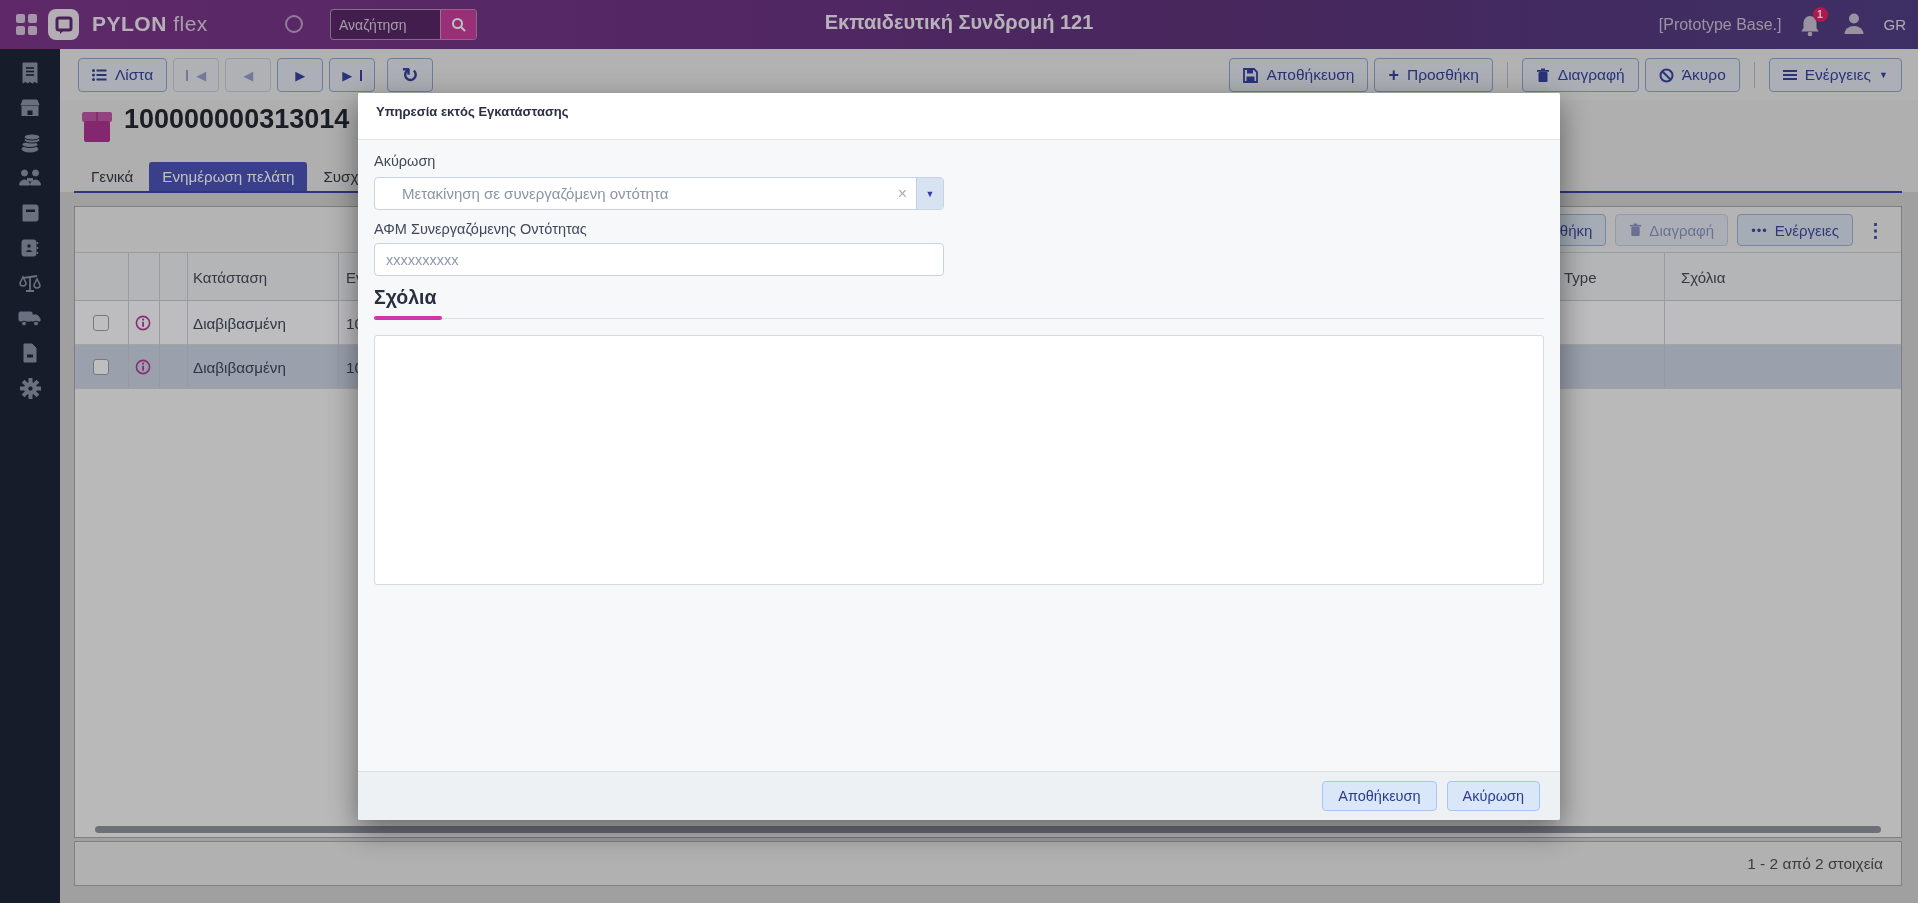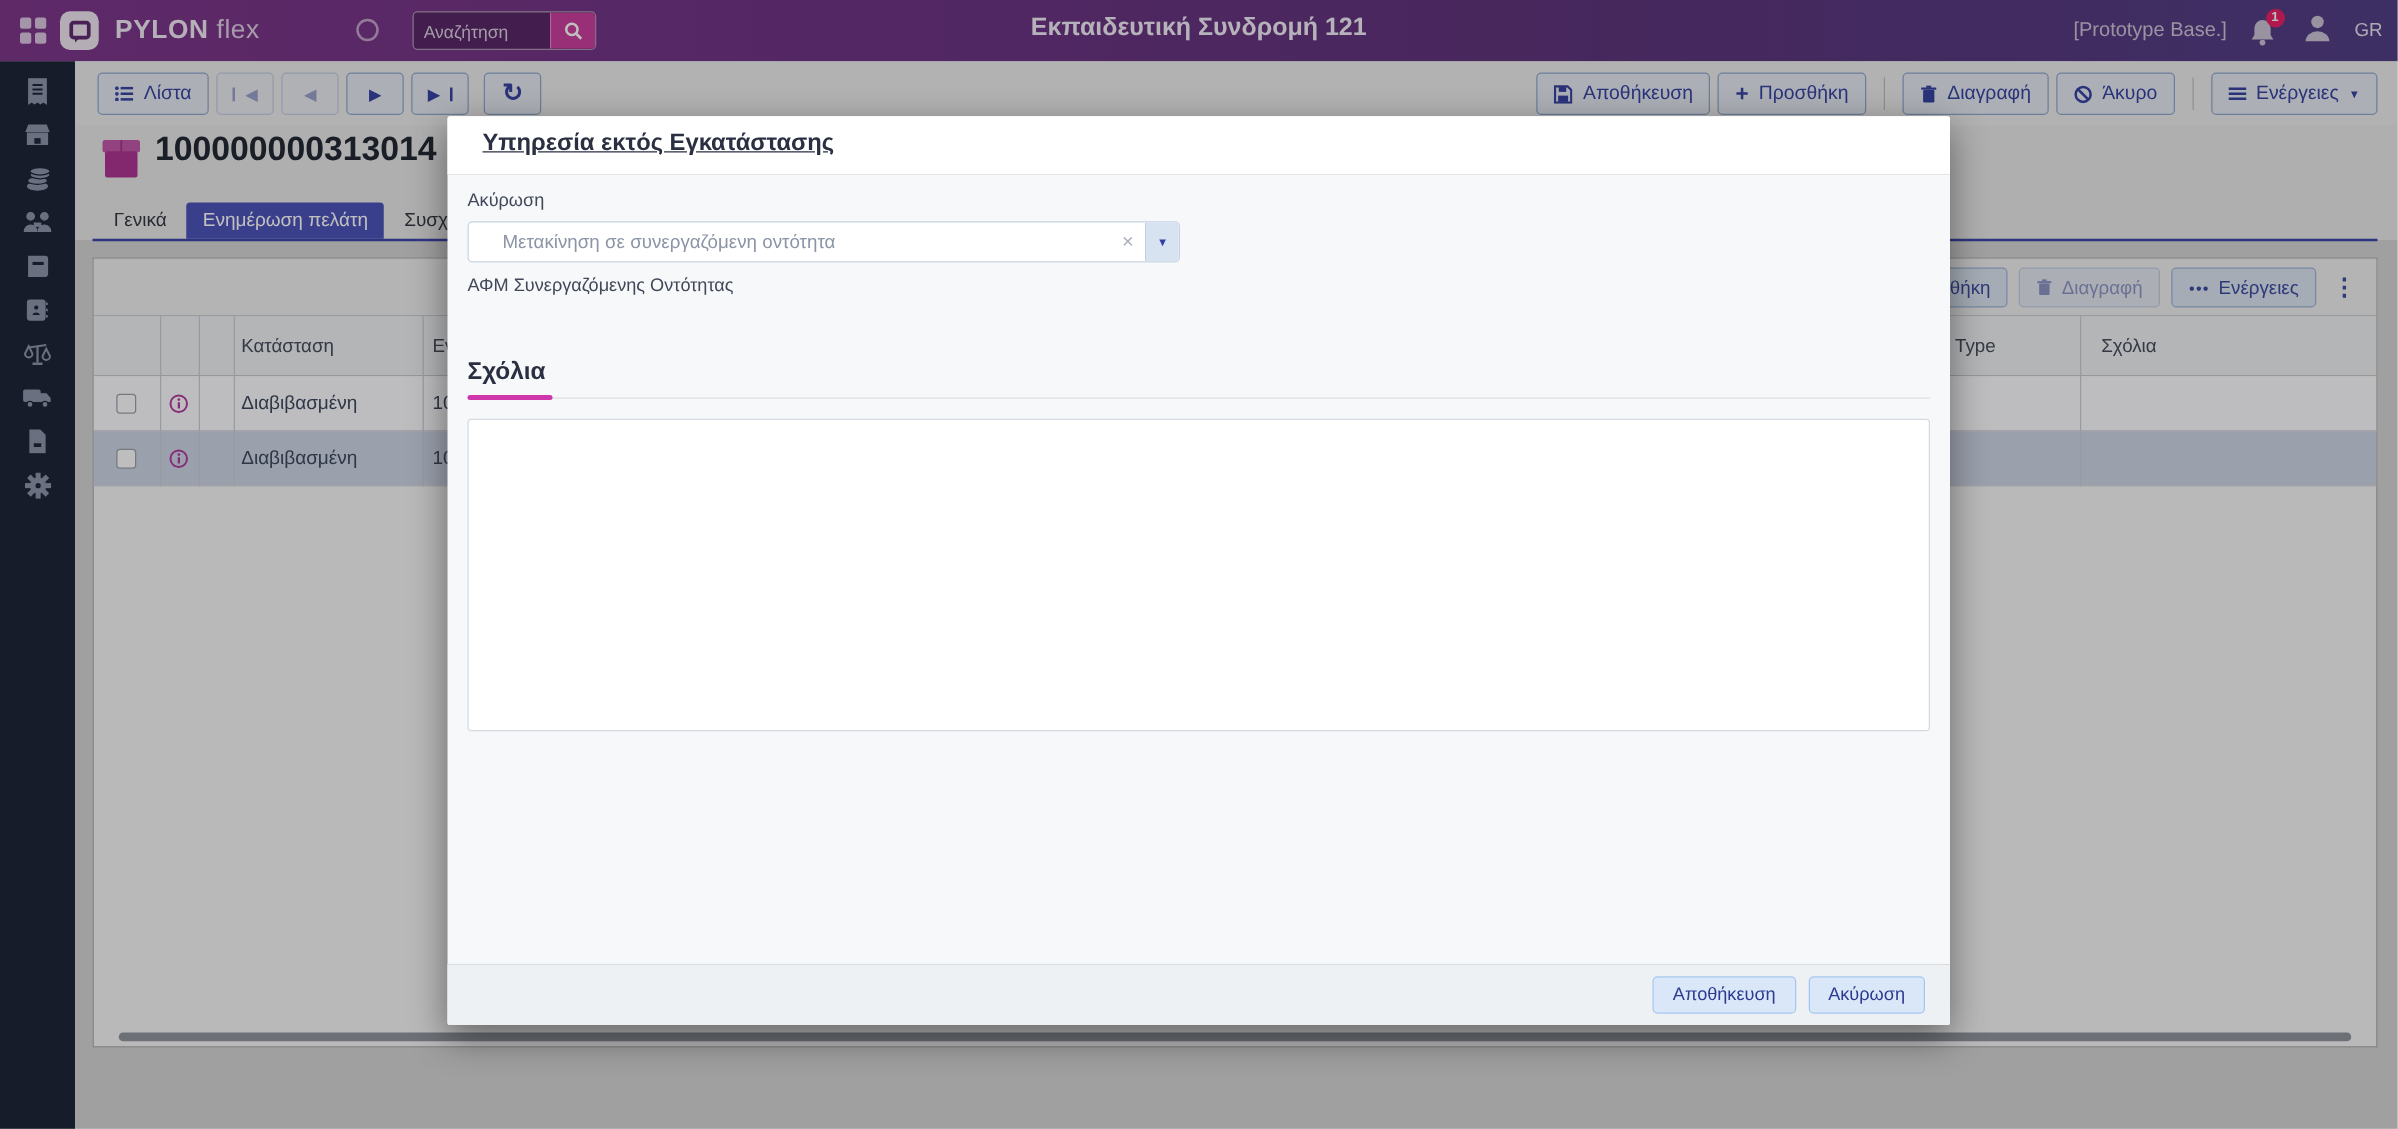--- a/index.html
+++ b/index.html
@@ -90,21 +90,21 @@
   .hthumb { position:absolute; left:20px; bottom:4px; width:1786px; height:7px; background:#90959b; border-radius:4px; cursor:pointer; }
   .pager { position:absolute; left:74px; top:841px; width:1828px; height:45px; background:#ebebeb;
     border:1px solid #ababab; color:#4e4e4e; font-size:15.5px; line-height:43px; text-align:right; padding-right:18px; }
 
   
   .overlay { position:absolute; inset:0; background:rgba(10,10,14,.26); z-index:10; }
   .modal { position:absolute; left:358px; top:93px; width:1202px; height:727px; z-index:20;
     background:#f7f8fa; border-radius:2px; box-shadow:0 10px 30px rgba(0,0,0,.45); }
   .modal-head { position:absolute; left:0; top:0; right:0; height:47px; background:#fff;
     border-bottom:1px solid #e2e4e8; border-radius:2px 2px 0 0; }
-  .modal-title { position:absolute; left:28px; top:11px; font-size:19px; font-weight:700; color:#2a2f42;text-decoration:underline; }
+  .modal-title { position:absolute; left:18px; top:11px; font-size:13px; font-weight:700; color:#2a2f42; }
   .flabel { position:absolute; left:16px; font-size:14.5px; color:#414859; }
   .combo { position:absolute; left:16px; top:84px; width:570px; height:33px; background:#fff;
     border:1px solid #c7d3e2; border-radius:4px; }
   .combo-text { position:absolute; left:27px; top:0; line-height:31px; font-size:15px; color:#8b95a6; white-space:nowrap; }
   .combo-x { position:absolute; right:36px; top:0; line-height:31px; color:#a7aeb8; font-size:16px; cursor:pointer; }
   .combo-dd { position:absolute; right:0; top:0; width:27px; height:31px; background:#d8e3f1;
     border-left:1px solid #c4d1e1; border-radius:0 3px 3px 0; display:flex; align-items:center; justify-content:center;
     color:#323fa5; font-size:9px; cursor:pointer; }
   .vat-input { position:absolute; left:16px; top:150px; width:570px; height:33px; background:#fff;
     border:1px solid #c7d3e2; border-radius:4px; padding:0 11px; font-size:14.5px; color:#8e97ab;
@@ -403,39 +403,43 @@
 
     <div class="vline" style="left:53px;"></div>
     <div class="vline" style="left:84px;"></div>
     <div class="vline" style="left:112px;"></div>
     <div class="vline" style="left:263px;"></div>
     <div class="vline" style="left:1589px;"></div>
 
     <div class="hthumb"></div>
   </div>
 
+  <div class="pager">
+    <span>1 - 2 από 2 στοιχεία</span>
+  </div>
 </div>
 
 <div class="overlay"></div>
 
 <div class="modal">
   <div class="modal-head">
     <div class="modal-title">Υπηρεσία εκτός Εγκατάστασης</div>
   </div>
 
   <div class="flabel" style="top:60px;">Ακύρωση</div>
   <div class="combo">
     <div class="combo-text">Μετακίνηση σε συνεργαζόμενη οντότητα</div>
     <div class="combo-x">×</div>
     <div class="combo-dd">
         <span>▼</span>
       </div>
   </div>
 
   <div class="flabel" style="top:128px;">ΑΦΜ Συνεργαζόμενης Οντότητας</div>
+  <input class="vat-input" value="xxxxxxxxxx" style="">
 
   <div class="sec-title">Σχόλια</div>
   <div class="sec-line"></div>
   <div class="sec-bar"></div>
 
   <textarea class="comments-area" style=""></textarea>
 
   <div class="modal-foot">
     <div class="foot-btns">
       <div class="fbtn">Αποθήκευση</div>

